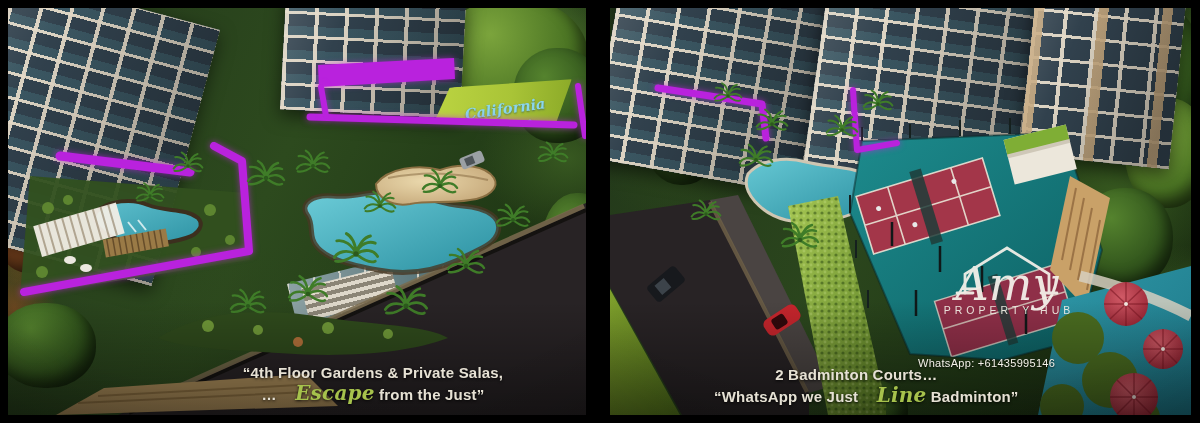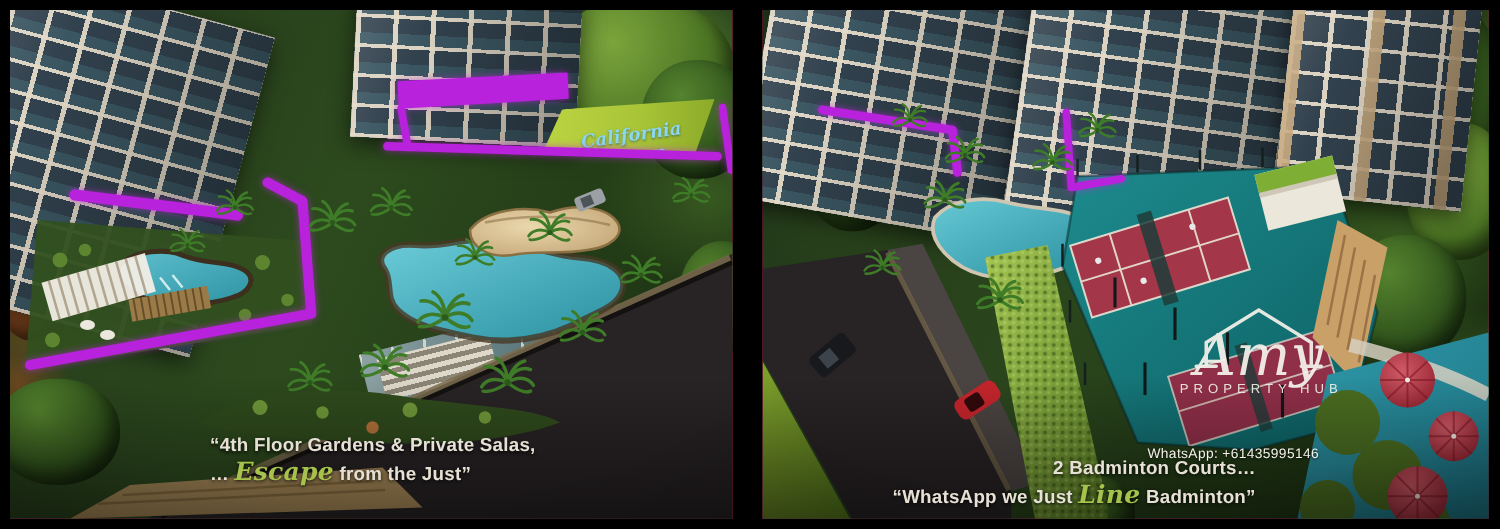--- a/index.html
+++ b/index.html
@@ -66,23 +66,23 @@
     background:linear-gradient(100deg,#bcd542,var(--banner-green) 55%,#89a827);}
   .banner span{position:absolute;left:8px;top:18px;width:130px;text-align:center;
     font-family:"DejaVu Serif",serif;font-style:italic;font-weight:700;font-size:14.5px;
     color:var(--banner-text-cyan);text-shadow:0 1px 2px rgba(30,60,90,.6);transform:rotate(-2deg);}
   .shade{position:absolute;inset:0;pointer-events:none;background:
     radial-gradient(120% 100% at 50% 40%, transparent 55%, rgba(0,0,0,.34)),
     linear-gradient(transparent 72%, rgba(0,0,0,.42));}
   .caption{position:absolute;color:var(--text-light);font-weight:700;font-size:15px;
     letter-spacing:.2px;line-height:21px;text-shadow:0 1px 3px rgba(0,0,0,.85);}
   .caption .script{font-family:"DejaVu Serif",serif;font-style:italic;font-weight:600;
-    font-size:20px;color:var(--script-green);}
-  .caption.lcap{left:160px;top:338px;width:410px;text-align:left;}
-  .caption.rcap{left:84px;top:356px;text-align:right;}
+    font-size:20px;color:var(--script-green);margin-left:14px;}
+  .caption.lcap{left:160px;top:354px;width:410px;text-align:center;}
+  .caption.rcap{left:84px;top:356px;text-align:center;}
   .caption.rcap .line2{padding-left:20px;}
   .contact{position:absolute;left:308px;top:344px;font-size:11px;font-weight:400;
     letter-spacing:.3px;line-height:22px;color:#f4f1e9;text-shadow:0 1px 2px rgba(0,0,0,.75);}
   .logo-svg{position:absolute;left:317px;top:232px;opacity:.93;}
 </style>
 </head>
 <body>
 
 <svg width="0" height="0" style="position:absolute" aria-hidden="true">
   <defs>

